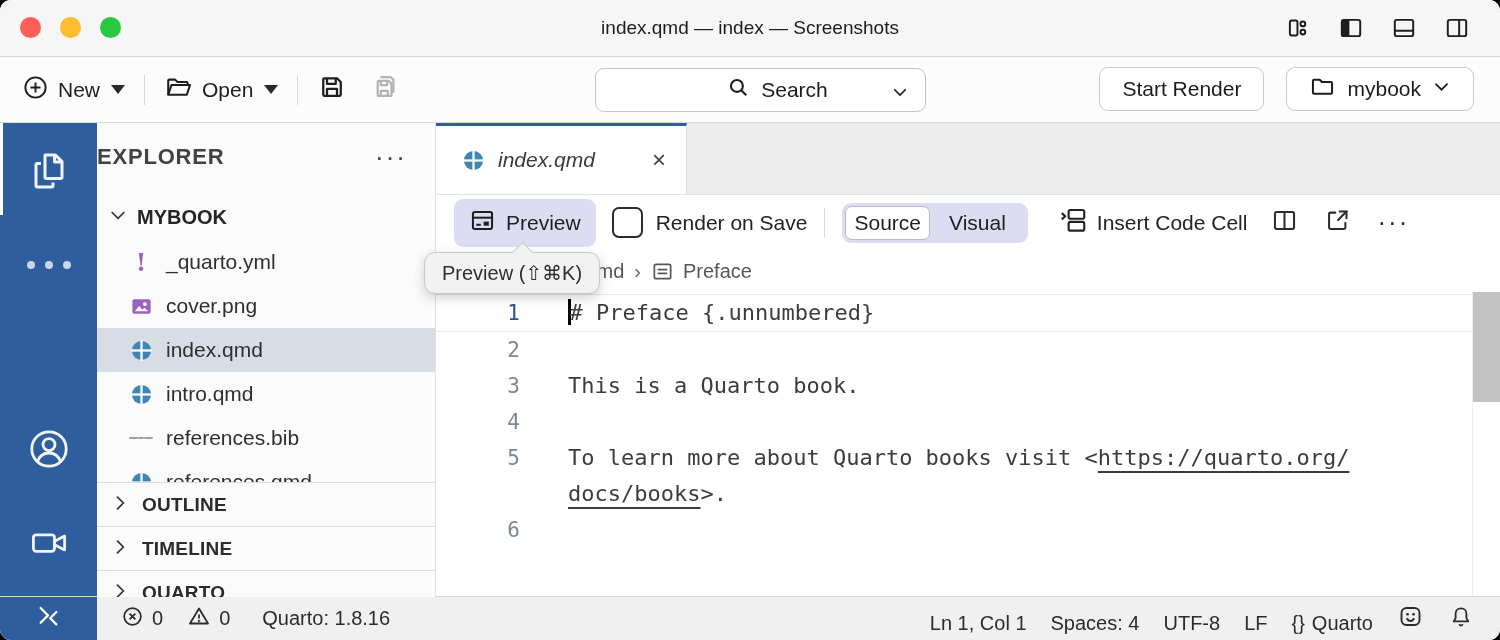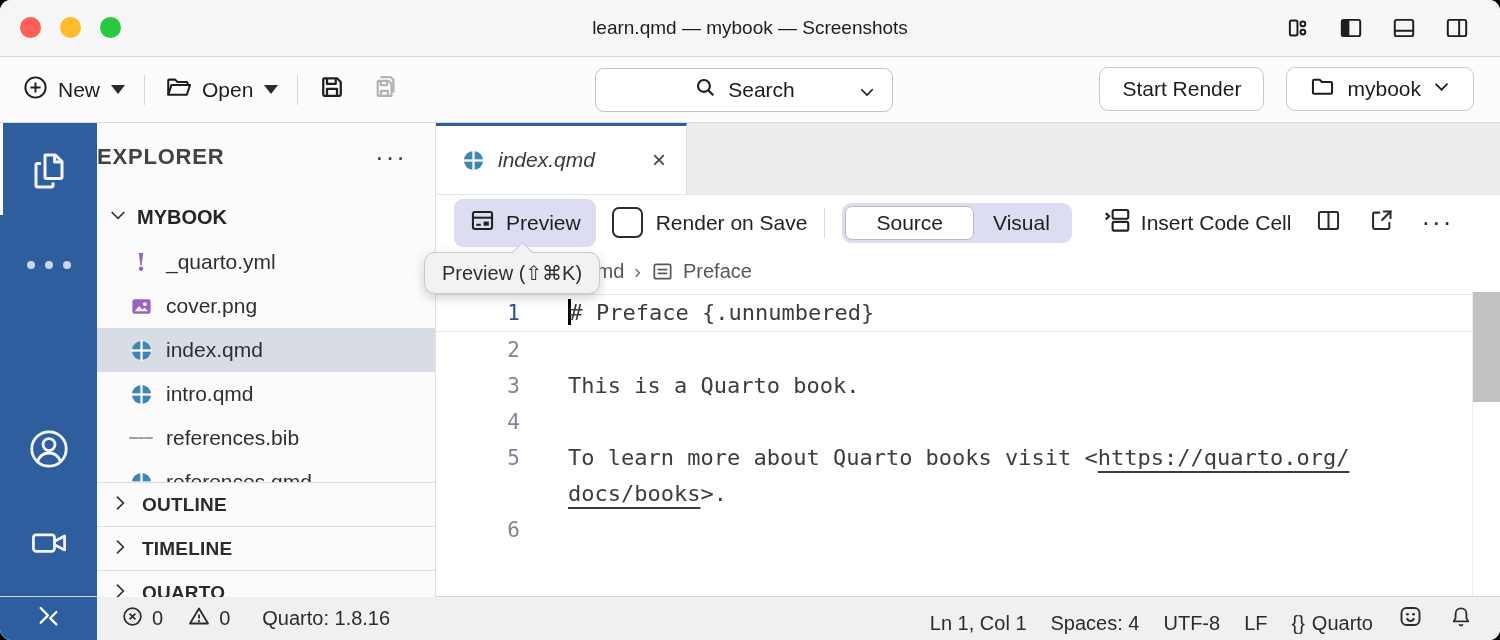--- a/index.html
+++ b/index.html
@@ -13,21 +13,21 @@
   .wtitle{position:absolute;left:0;right:0;top:0;height:56px;line-height:56px;text-align:center;font-size:19px;font-weight:500;color:#1d1d1d;}
   .tb-icons{position:absolute;right:30px;top:15px;display:flex;gap:27px;color:#1c1c1c;}
   .tb-icons svg{display:block;}
 
   
   .toolbar{position:absolute;top:57px;left:0;right:0;height:65px;background:#fcfcfc;border-bottom:1px solid #dadada;}
   .tb-left{position:absolute;left:22px;top:0;height:65px;display:flex;align-items:center;color:#1e1e1e;}
   .tb-item{display:flex;align-items:center;gap:9px;font-size:21px;color:#1e1e1e;cursor:default;}
   .caret{width:0;height:0;border-left:7px solid transparent;border-right:7px solid transparent;border-top:9px solid #2a2a2a;margin-left:2px;}
   .tb-div{width:1px;height:30px;background:#d7d7d7;margin:0 19px;}
-  .searchbox{position:absolute;left:595px;top:11px;width:296px;height:42px;border:1px solid #c5c5c5;border-radius:9px;background:#fff;display:flex;align-items:center;justify-content:center;gap:10px;font-size:21px;color:#1b1b1b;}
+  .searchbox{position:absolute;left:595px;top:11px;width:296px;height:42px;border:1px solid #c5c5c5;border-radius:9px;background:#fff;display:flex;align-items:center;justify-content:center;gap:10px;font-size:21px;color:#1b1b1b;padding-left:33px;}
   .searchbox .chev{position:absolute;right:16px;top:13px;}
   .tb-right{position:absolute;right:26px;top:10px;display:flex;gap:22px;}
   .btn{height:42px;border:1px solid #c9c9c9;border-radius:9px;background:#fff;display:flex;align-items:center;justify-content:center;font-size:21px;color:#1c1c1c;padding:0 22px;gap:11px;}
 
   
   .main{position:absolute;top:123px;left:0;right:0;bottom:43px;display:flex;}
 
   .activitybar{position:relative;width:97px;background:#2e5e9e;flex:none;}
   .ab-indicator{position:absolute;left:0;top:0;width:3px;height:92px;background:#fff;}
   .ab-btn{position:absolute;left:0;width:97px;display:flex;justify-content:center;color:#f2f6fc;}
@@ -59,21 +59,21 @@
   .tab .tlabel{margin-left:13px;font-size:21px;font-style:italic;color:#3a3a3a;flex:1;}
   .tab .tclose{margin-right:20px;font-size:24px;color:#454545;line-height:1;}
 
   .edtoolbar{position:absolute;top:72px;left:0;right:0;height:55px;display:flex;align-items:center;padding-left:18px;color:#232323;}
   .pill{display:flex;align-items:center;gap:10px;background:#dcdcf2;border-radius:9px;padding:8px 15px;font-size:21px;color:#1f1f1f;}
   .chkgrp{display:flex;align-items:center;margin-left:16px;gap:13px;font-size:21px;}
   .chkbox{width:27px;height:27px;border:2.5px solid #2c2c2c;border-radius:7px;background:#fff;}
   .edsep{width:1px;height:30px;background:#d9d9d9;margin:0 17px;}
   .toggle{display:flex;background:#dcdcf2;border-radius:9px;padding:3px;font-size:21px;}
   .seg{padding:5px 19px;border-radius:7px;color:#1f1f1f;}
-  .seg.active{background:#fff;border:1px solid #b9b9c6;padding:4px 30px;}
+  .seg.active{background:#fff;border:1px solid #b9b9c6;padding:4px 8px;}
   .insgrp{display:flex;align-items:center;gap:9px;margin-left:30px;font-size:21px;}
   .edicons{display:flex;align-items:center;gap:26px;margin-left:24px;color:#2b2b2b;}
   .eddots{font-size:26px;letter-spacing:2px;color:#2b2b2b;line-height:0.5;}
 
   .breadcrumb{position:absolute;top:127px;left:0;right:0;height:42px;display:flex;align-items:center;padding-left:96px;font-size:20px;color:#575757;}
   .breadcrumb .bsep{margin:0 10px;font-size:20px;color:#6a6a6a;}
   .breadcrumb .bicon{margin-right:9px;display:flex;}
 
   .code{position:absolute;top:169px;left:0;right:0;bottom:0;font-family:"DejaVu Sans Mono","Liberation Mono",monospace;font-size:22px;padding-top:2px;}
   .crow{display:flex;height:36px;line-height:36px;}
@@ -103,21 +103,21 @@
 <body>
 
 <div class="window">
 
   <header class="titlebar">
     <div class="lights">
       <span class="light red"></span>
       <span class="light yellow"></span>
       <span class="light green"></span>
     </div>
-    <div class="wtitle">learn.qmd — mybook — Screenshots</div>
+    <div class="wtitle">index.qmd — index — Screenshots</div>
     <div class="tb-icons">
       <span>
         <svg width="26" height="26" viewBox="0 0 24 24" fill="none" stroke="currentColor" stroke-width="1.8">
             <rect x="4.5" y="5" width="7" height="14" rx="1.6"></rect>
             <circle cx="16.5" cy="8.2" r="2.2"></circle>
             <circle cx="16.5" cy="15.8" r="2.2"></circle>
           </svg>
       </span>
       <span>
         <svg width="26" height="26" viewBox="0 0 24 24" fill="none" stroke="currentColor" stroke-width="1.8">

